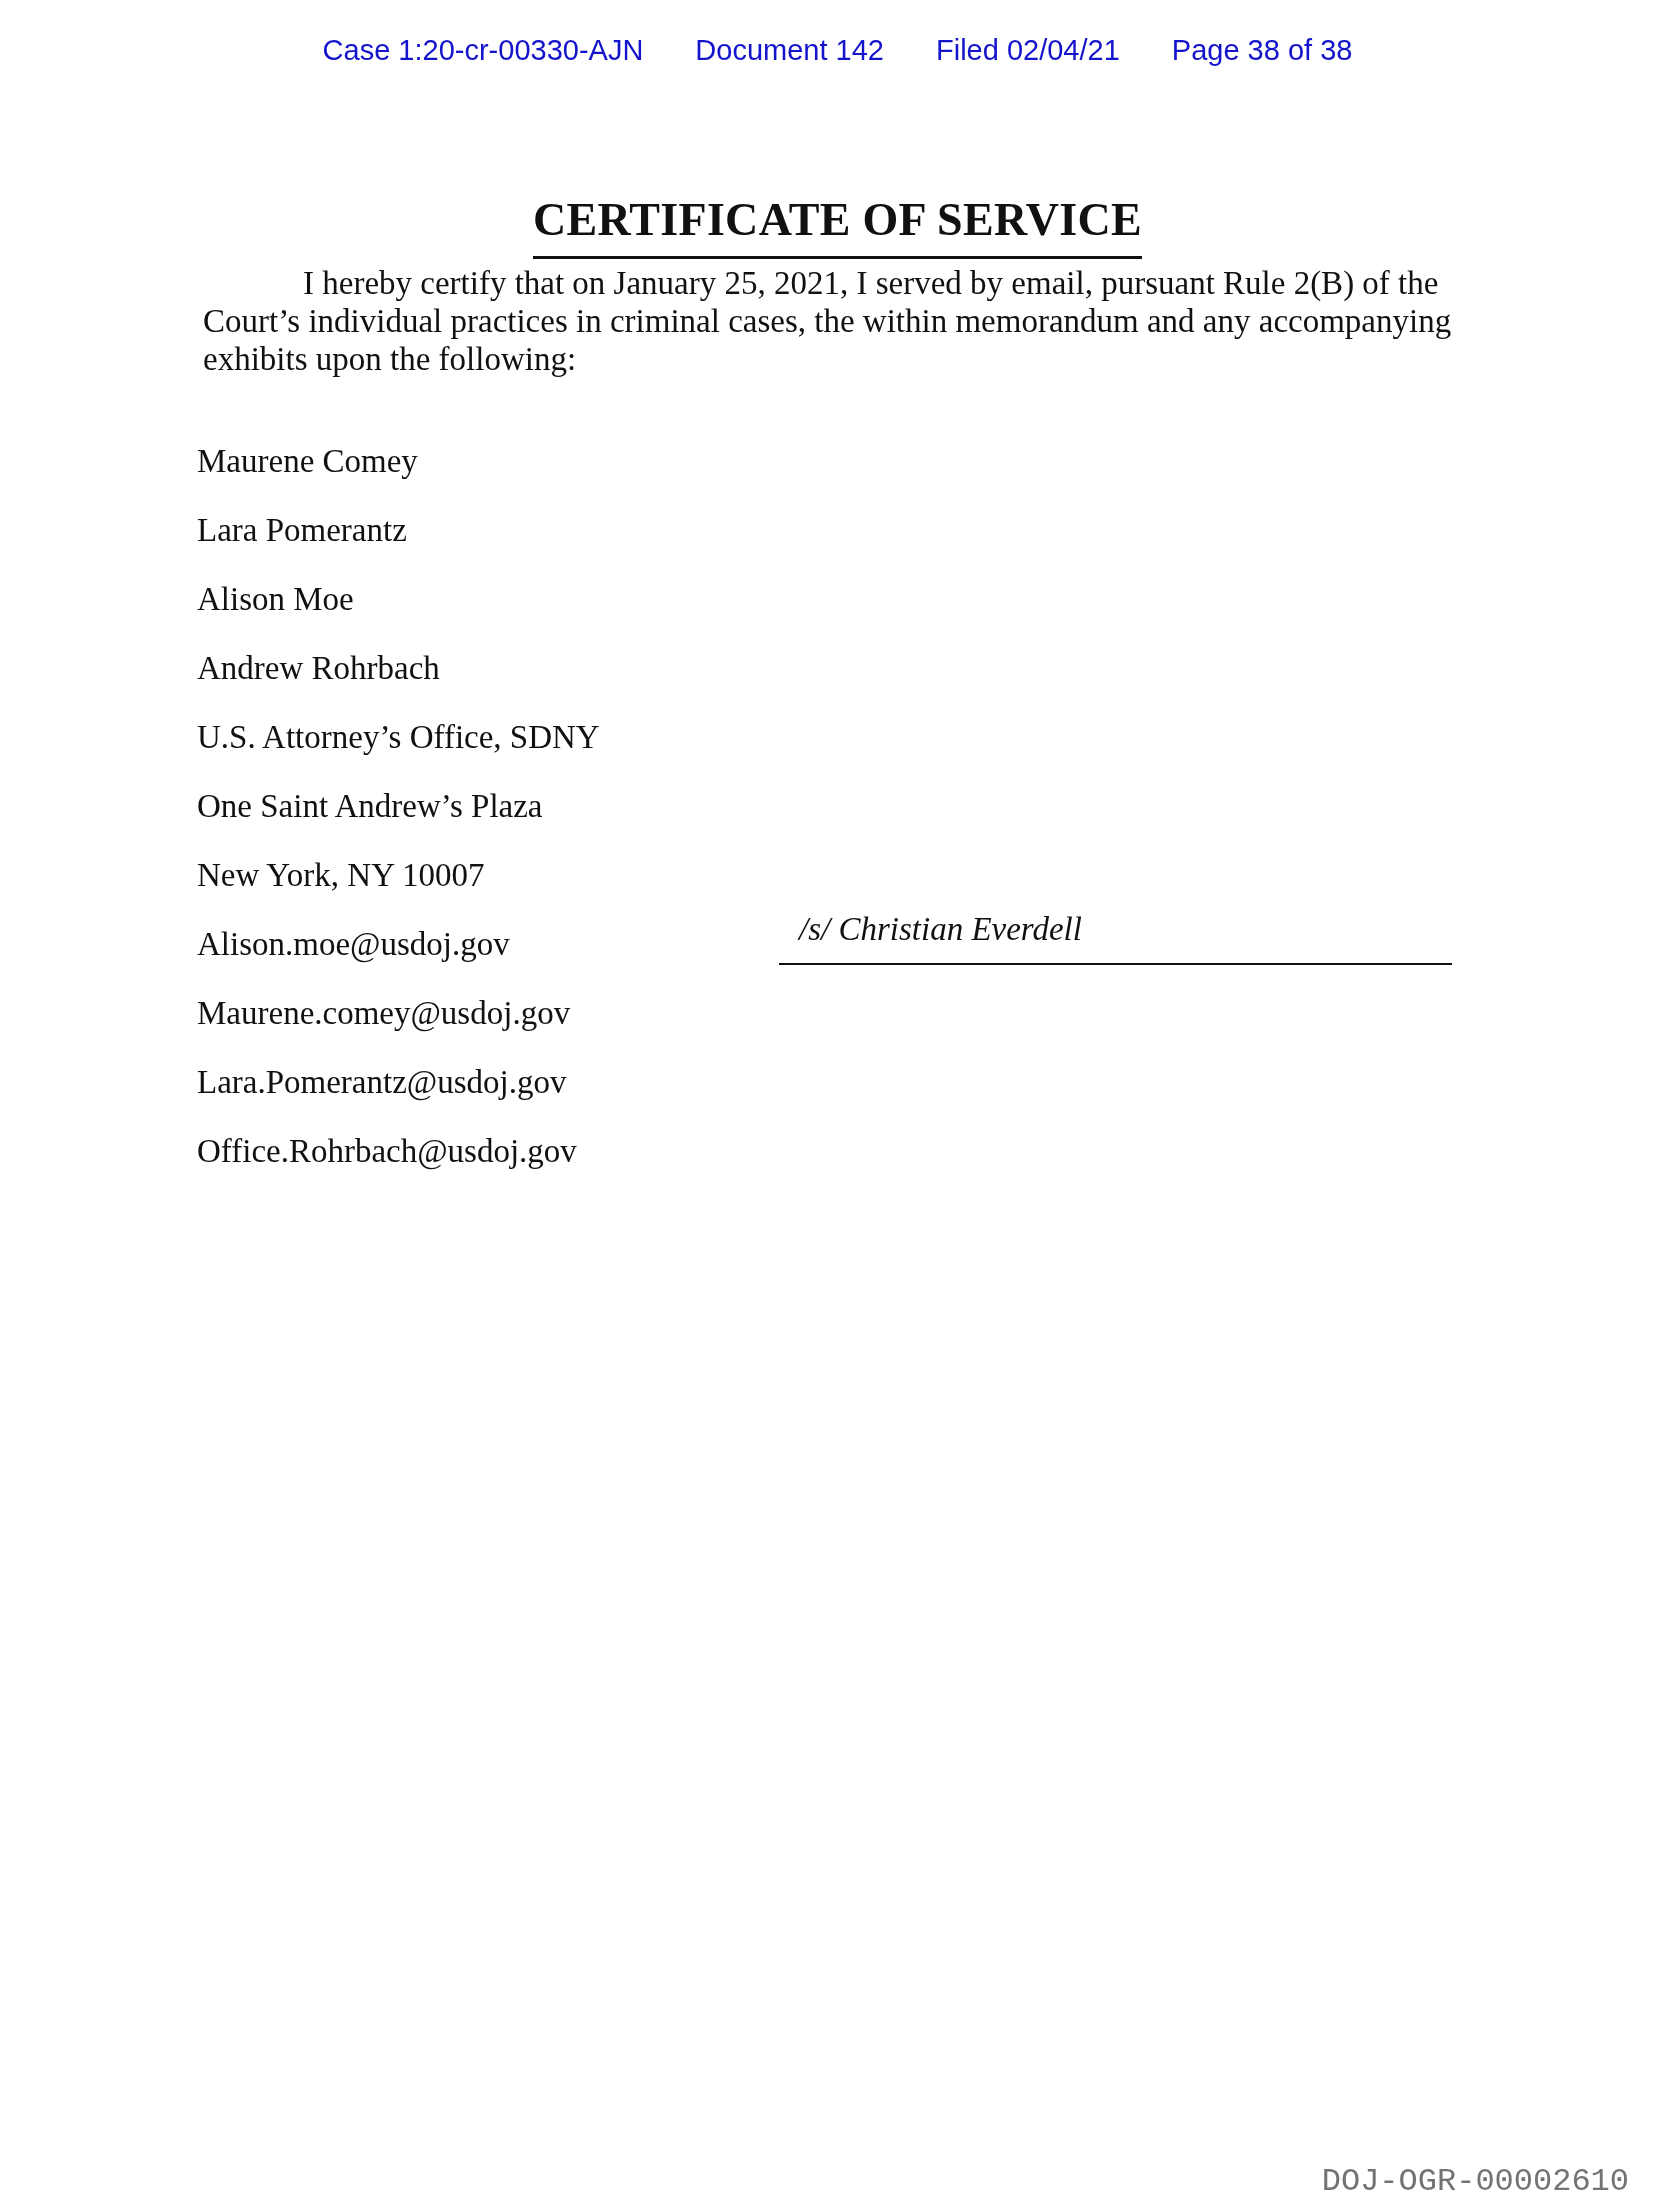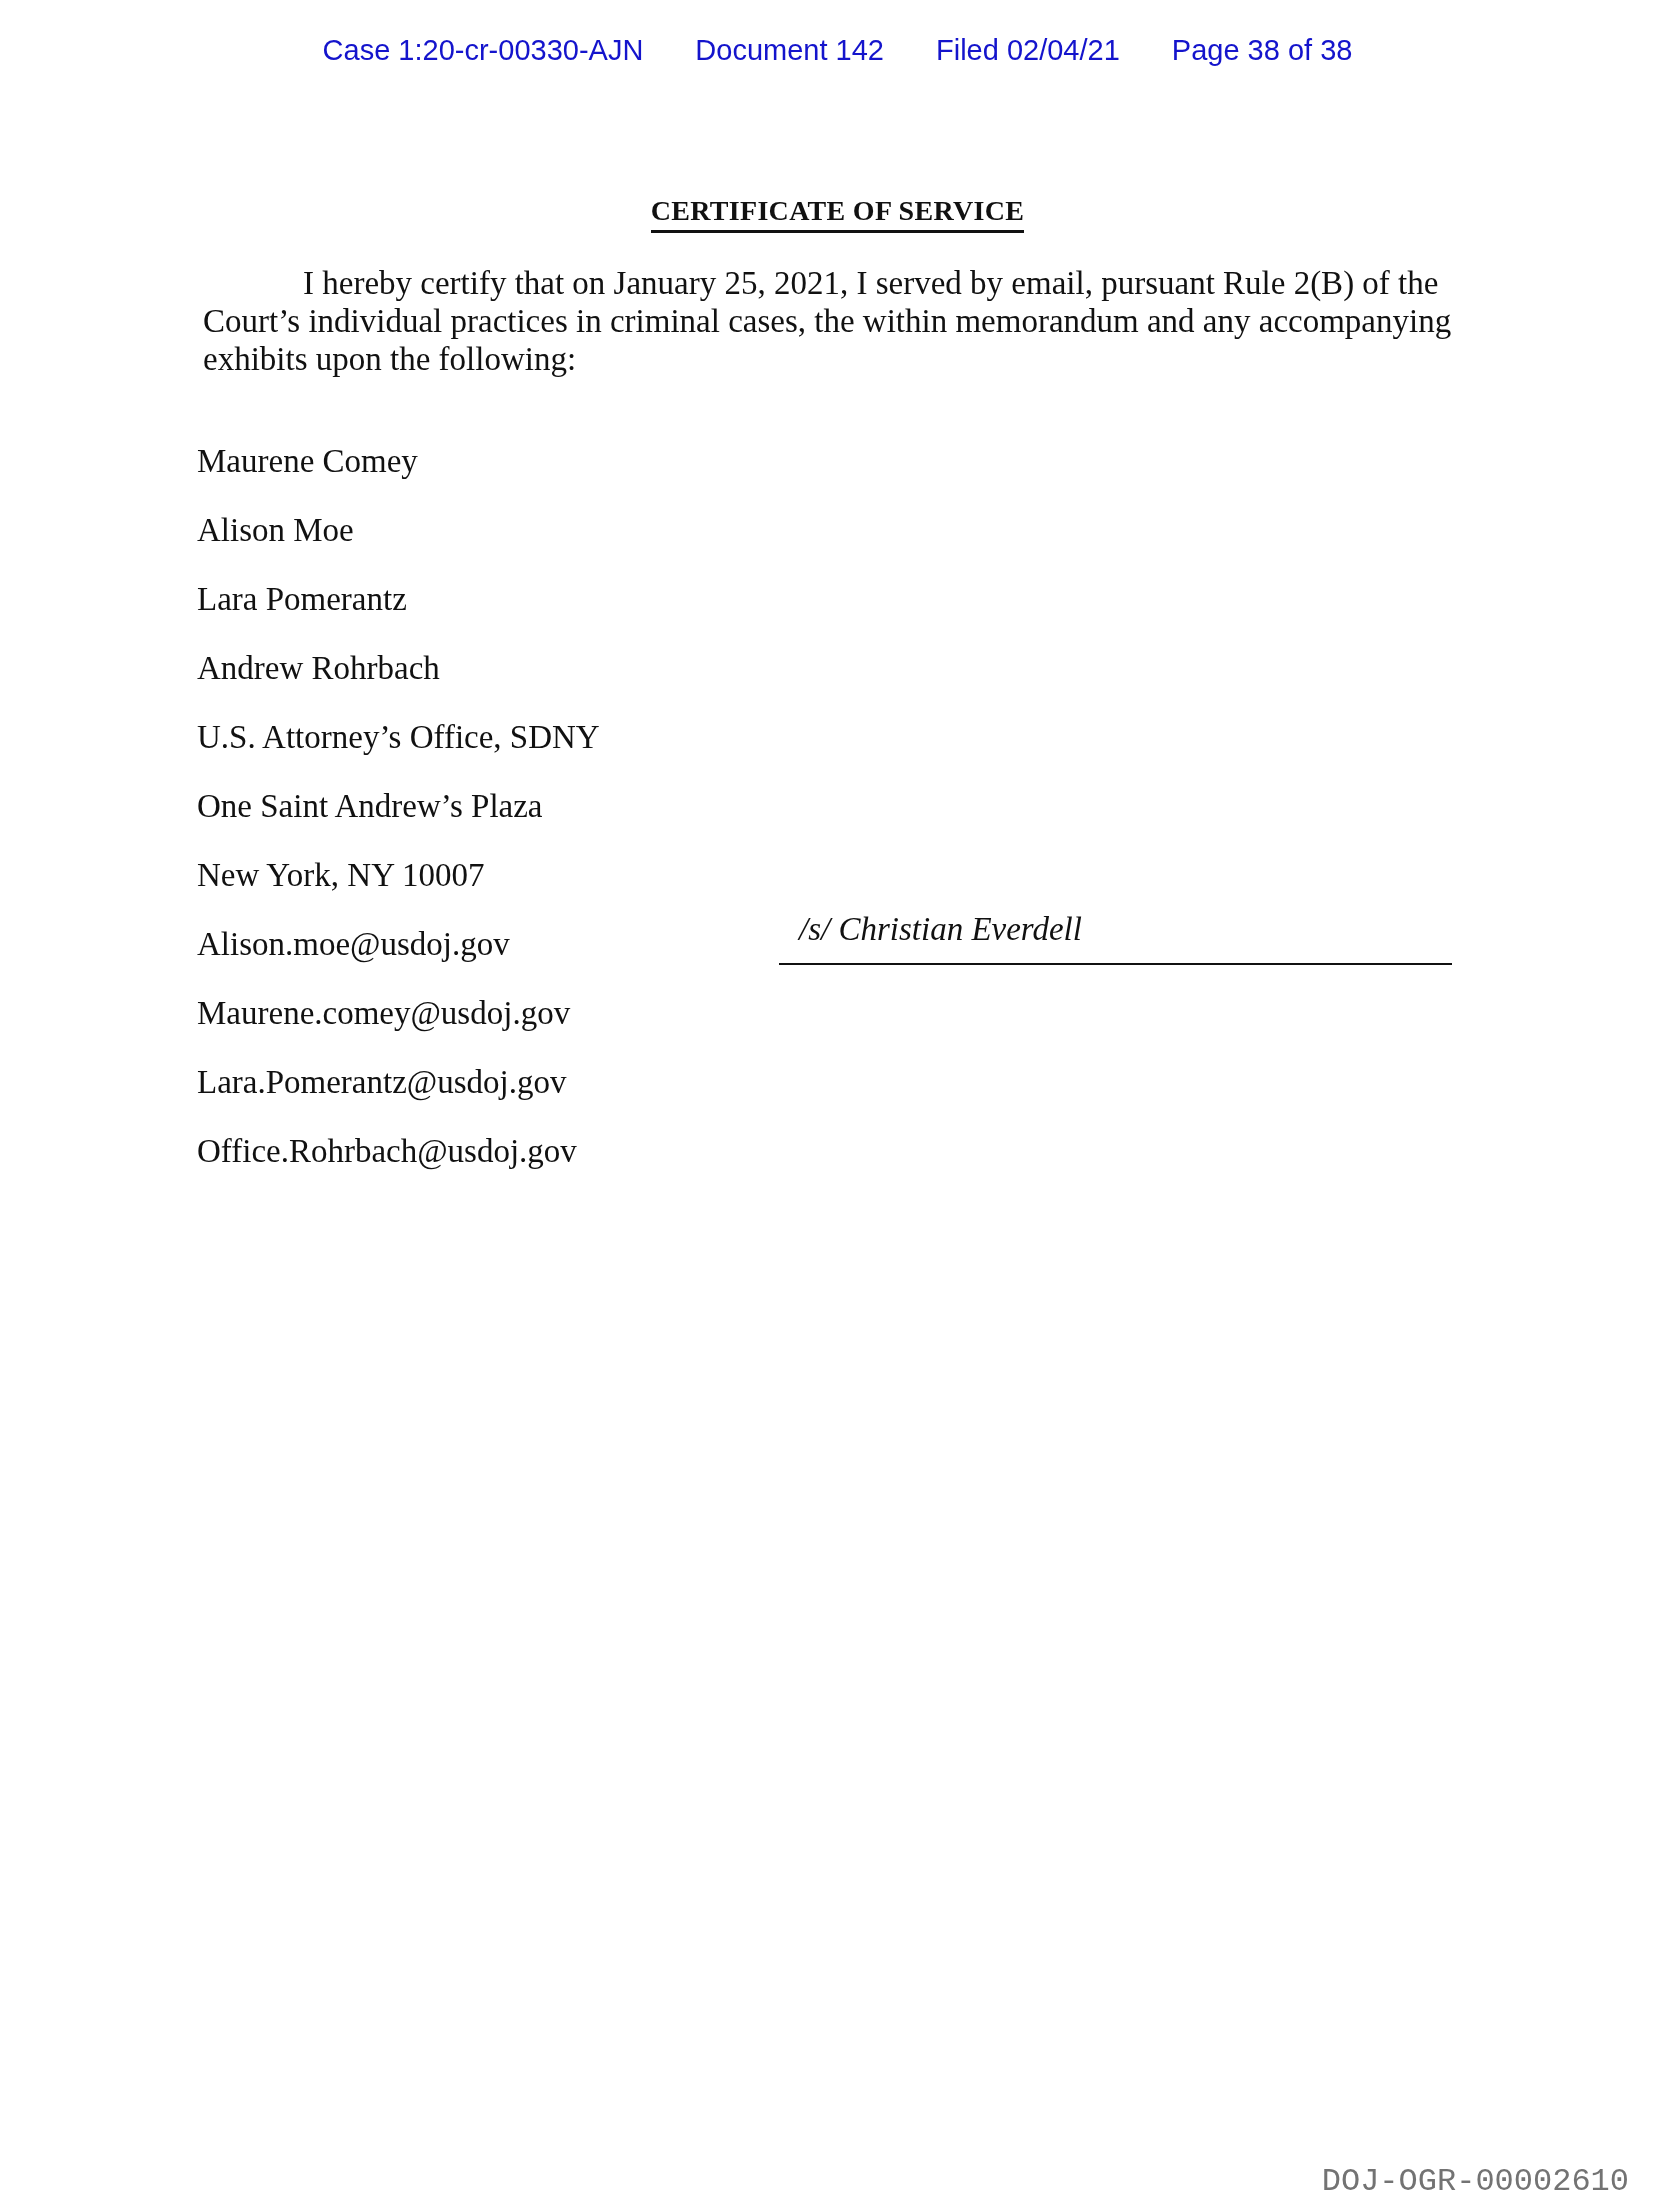--- a/index.html
+++ b/index.html
@@ -35,26 +35,26 @@
     position: absolute;
     top: 197px;
     left: 0;
     width: 100%;
     text-align: center;
   }
   .doc-title {
     display: inline-block;
     font-family: "Liberation Serif", serif;
     font-weight: bold;
-    font-size: 28px;
+    font-size: 46px;
     line-height: 1;
     letter-spacing: 0.3px;
     color: #111111;
     border-bottom: 3.3px solid #111111;
-    padding-bottom: 5px;
+    padding-bottom: 13px;
   }
   
   .certify-paragraph {
     position: absolute;
     top: 264px;
     left: 203px;
     width: 1281px;
     font-size: 33px;
     line-height: 38px;
     text-indent: 100px;
@@ -113,22 +113,22 @@
   </div>
 
   <div class="title-row">
     <span class="doc-title">CERTIFICATE OF SERVICE</span>
   </div>
 
   <p class="certify-paragraph">I hereby certify that on January 25, 2021, I served by email, pursuant Rule 2(B) of the Court’s individual practices in criminal cases, the within memorandum and any accompanying exhibits upon the following:</p>
 
   <div class="recipients">
     <span class="recipient-line">Maurene Comey</span>
+    <span class="recipient-line">Lara Pomerantz</span>
     <span class="recipient-line">Alison Moe</span>
-    <span class="recipient-line">Lara Pomerantz</span>
     <span class="recipient-line">Andrew Rohrbach</span>
     <span class="recipient-line">U.S. Attorney’s Office, SDNY</span>
     <span class="recipient-line">One Saint Andrew’s Plaza</span>
     <span class="recipient-line">New York, NY 10007</span>
     <span class="recipient-line">Alison.moe@usdoj.gov</span>
     <span class="recipient-line">Maurene.comey@usdoj.gov</span>
     <span class="recipient-line">Lara.Pomerantz@usdoj.gov</span>
     <span class="recipient-line">Office.Rohrbach@usdoj.gov</span>
   </div>
 

